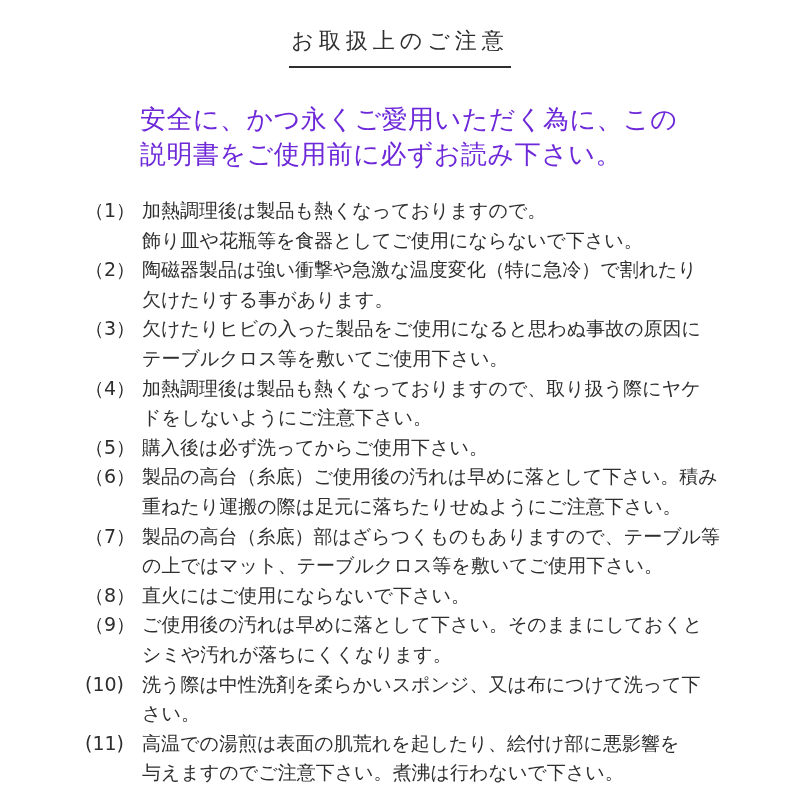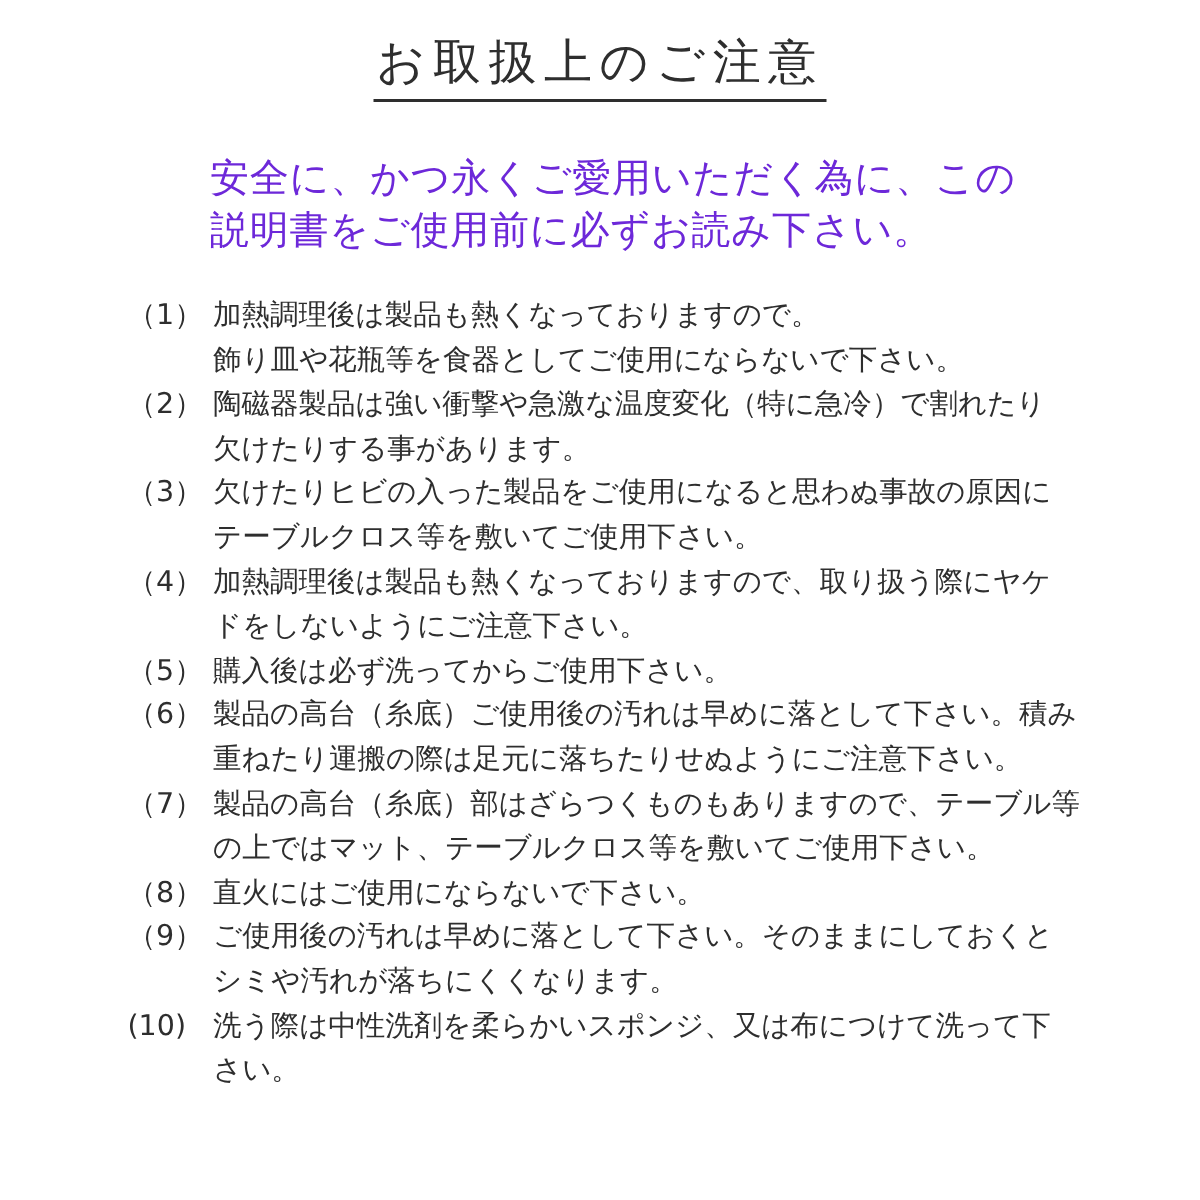--- a/index.html
+++ b/index.html
@@ -20,21 +20,21 @@
     height: 800px;
     background: #ffffff;
     box-sizing: border-box;
   }
   .title-wrap {
     text-align: center;
     padding-top: 22px;
   }
   .doc-title {
     display: inline-block;
-    font-size: 32px;
+    font-size: 22px;
     font-weight: 500;
     letter-spacing: 5px;
     line-height: 38px;
     padding: 0 2px 6px 2px;
     border-bottom: 2px solid #2e2e2e;
     color: #2e2e2e;
   }
   .intro {
     margin: 34px 60px 0 140px;
     font-size: 26px;
@@ -130,15 +130,20 @@
       <span class="item-text">ご使用後の汚れは早めに落として下さい。そのままにしておくと
 シミや汚れが落ちにくくなります。</span>
     </div>
 
     <div class="item">
       <span class="marker">(10)</span>
       <span class="item-text">洗う際は中性洗剤を柔らかいスポンジ、又は布につけて洗って下
 さい。</span>
     </div>
 
+    <div class="item">
+      <span class="marker">(11)</span>
+      <span class="item-text">高温での湯煎は表面の肌荒れを起したり、絵付け部に悪影響を
+与えますのでご注意下さい。煮沸は行わないで下さい。</span>
+    </div>
 
   </div>
 </div>
 
 </body></html>

